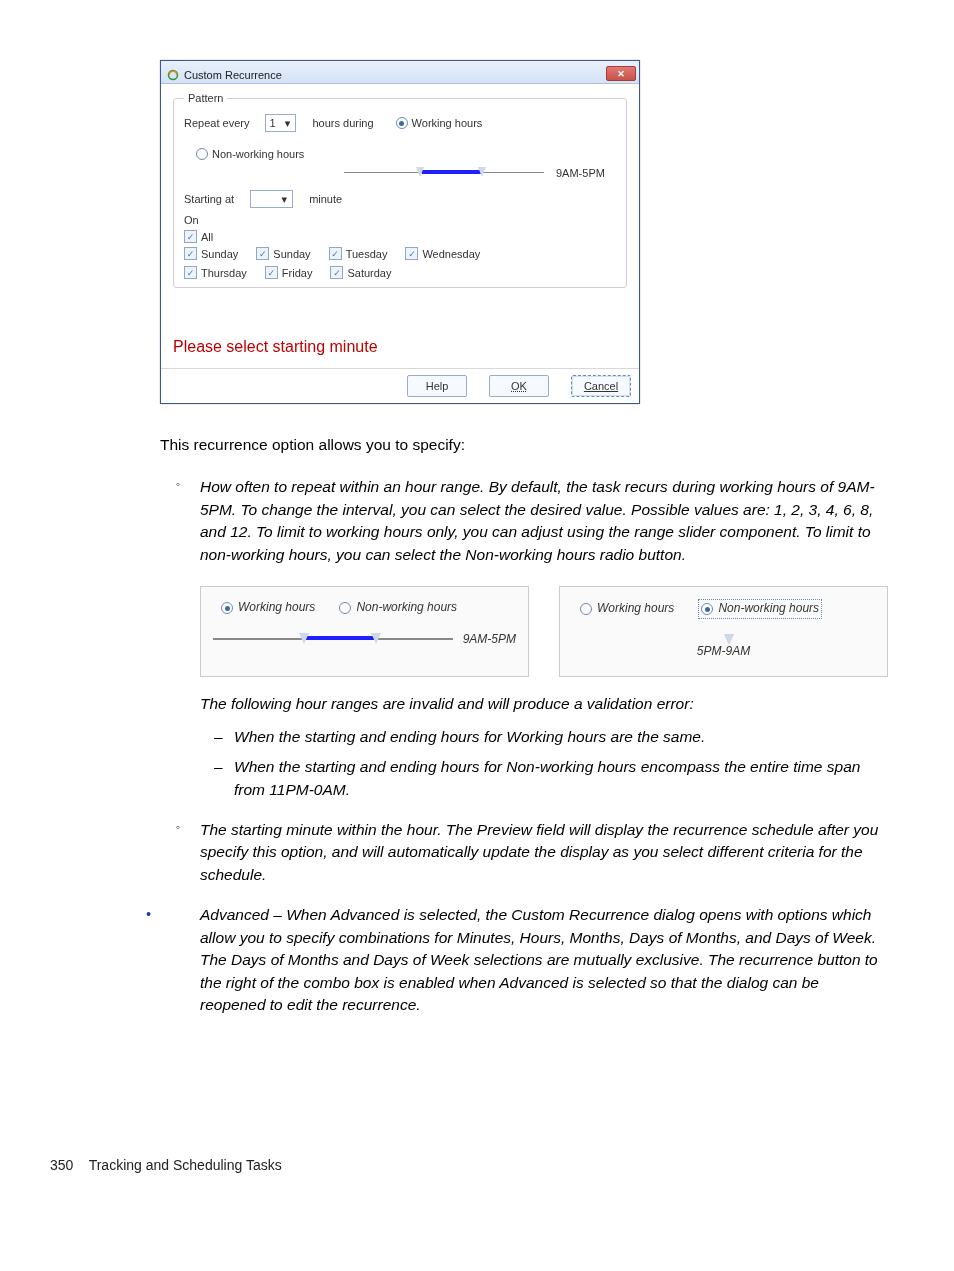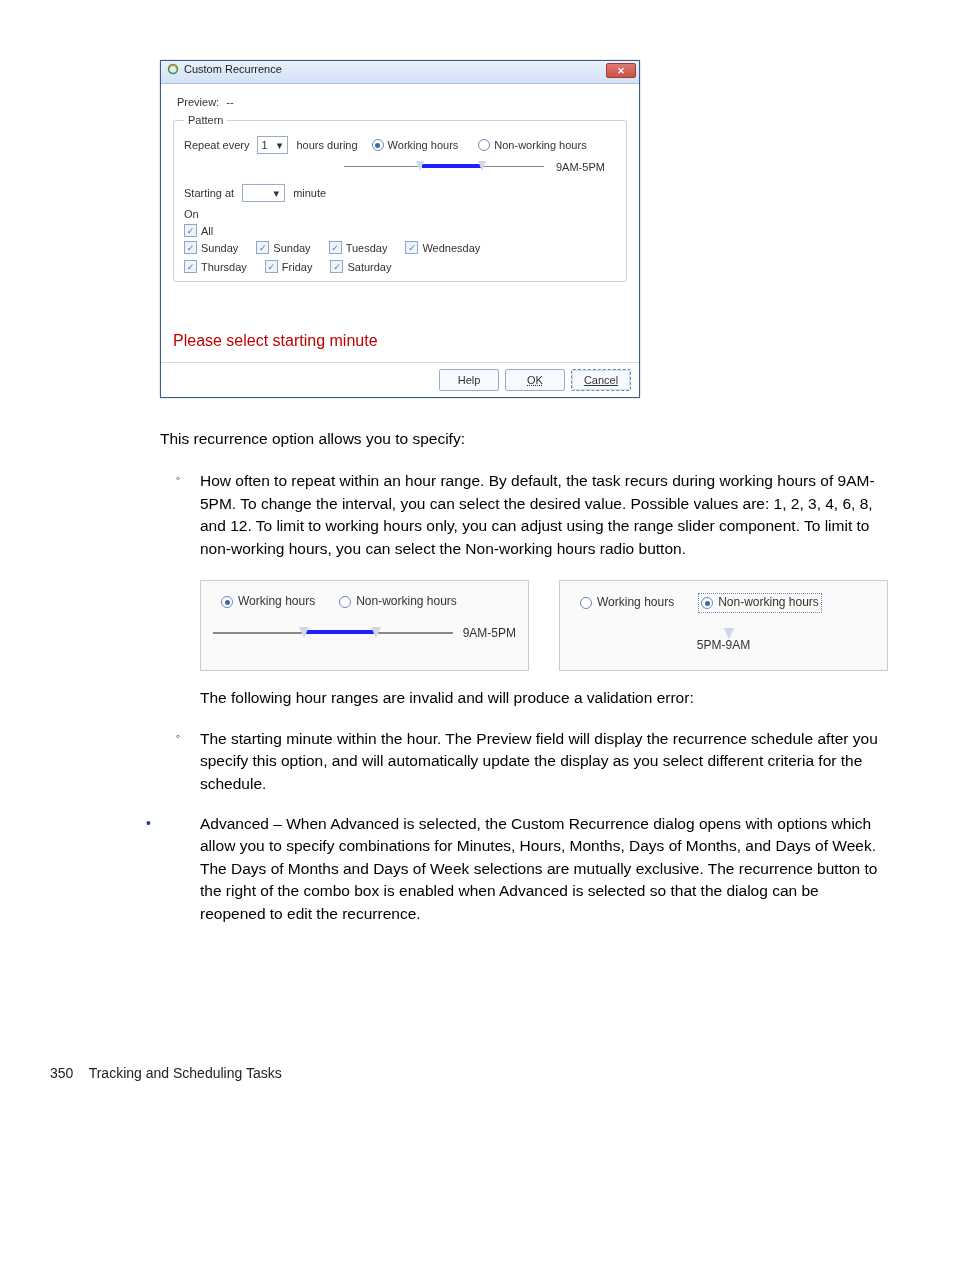--- a/index.html
+++ b/index.html
@@ -13,21 +13,21 @@
   }
   .dialog {
     width: 478px;
     margin-left: 110px;
     border: 1px solid #3a5a8a;
     background: #fff;
     box-shadow: 0 0 1px #888;
   }
   .titlebar {
     display: flex;
-    align-items: flex-start;
+    align-items: flex-end;
     justify-content: space-between;
     height: 18px;
     padding: 2px 3px 2px 6px;
     background: linear-gradient(#e9f1fb, #d3e2f6);
     border-bottom: 1px solid #b0c0d8;
     font-size: 11px;
     color: #1a1a1a;
   }
   .titlebar-left { display: flex; align-items: center; gap: 5px; }
   .app-icon svg { width: 12px; height: 12px; display:block; }
@@ -47,21 +47,21 @@
   .preview-row { margin: 4px 0 6px 4px; }
   fieldset.pattern {
     border: 1px solid #d0d0d0;
     border-radius: 3px;
     padding: 8px 10px 8px 10px;
     margin: 0 0 6px 0;
   }
   fieldset.pattern legend {
     font-size: 11px; color:#333; padding: 0 4px;
   }
-  .row { display:flex; align-items:center; flex-wrap:wrap; gap:8px; margin:2px 0; }
+  .row { display:flex; align-items:center; flex-wrap:wrap; gap:16px; margin:2px 0; }
   .sel {
     border:1px solid #9aaccc;
     background:#fff;
     font-size:11px;
     height:16px;
     display:inline-flex; align-items:center;
     padding:0 3px;
   }
   .sel .sel-btn {
     width:10px; height:12px;
@@ -92,39 +92,39 @@
     border-left:4px solid transparent;border-right:4px solid transparent;border-top:10px solid #cfd8e6;
   }
   .slider .thumb.left { transform: scaleX(-1); }
   .days-block { margin-top:4px; }
   .days-grid { display:flex; flex-wrap:wrap; gap:12px 18px; margin-top:4px;}
   .day-item { display:flex; align-items:center; gap:4px;}
   .error-line { color:#c00000; font-size:16px; margin:50px 0 6px 0;}
   .dlg-buttons {
     border-top:1px solid #d8d8d8;
     padding:6px 8px;
-    display:flex; justify-content:flex-end; gap:6px;
+    display:flex; justify-content:flex-end; gap:22px;
   }
   .wbtn {
     min-width:58px; height:20px;
     border:1px solid #9aaccc; background:#f6f9fe;
     font-size:11px; color:#333;
     display:flex; align-items:center; justify-content:center;
     border-radius:2px;
   }
   .wbtn.focus { border:1px dashed #6a89b8; box-shadow:0 0 0 1px #cfe0f2 inset;}
   .body-text {
     margin: 30px 0 20px 110px;
     font-size: 15.5px;
     line-height: 1.45;
     max-width: 740px;
     font-family: "Segoe UI", "Futura", Arial, sans-serif;
     font-weight: 300;
   }
-  ul.lvl1 { list-style:none; padding:0; margin:0 16px 0 110px; max-width: 760px; font-family:"Segoe UI","Futura",Arial,sans-serif; font-weight:300;}
+  ul.lvl1 { list-style:none; padding:0; margin:0 16px 0 110px; max-width: 760px; font-family:"Segoe UI","Futura",Arial,sans-serif; font-weight:300;font-style:italic;}
   ul.lvl1 > li {
     position:relative; padding-left:40px; margin-bottom:18px; font-size:15.5px; line-height:1.45;
   }
   ul.lvl1 > li::before {
     content:"◦"; position:absolute; left:16px; top:0; font-size:12px; color:#000;
   }
   ul.lvl1 > li.bullet-solid::before {
     content:"•"; font-size:14px; color:#1a3ea8;
   }
   ul.lvl2 { list-style:none; padding:0; margin:10px 0 0 0;}
@@ -170,24 +170,20 @@
             <path d="M3 8 A5 5 0 0 1 13 8" fill="none" stroke="#e08a2a" stroke-width="2"></path>
           </svg>
       </span>
       <span>Custom Recurrence</span>
     </div>
     <div class="close-btn">
       <span>✕</span>
     </div>
   </div>
   <div class="dlg-body">
-    <div class="preview-row">
-      <span>Preview:</span>
-      <span style="margin-left:4px;">--</span>
-    </div>
     <fieldset class="pattern">
       <legend>Pattern</legend>
       <div class="row">
         <span>Repeat every</span>
         <span class="sel">
           <span style="min-width:10px;">1</span>
           <span class="sel-btn">▾</span>
         </span>
         <span>hours during</span>
         <span style="display:inline-flex;align-items:center;gap:4px;margin-left:6px;">
@@ -319,20 +315,24 @@
             <div class="range" style="left:68%;right:0;width:32%;"></div>
             <div class="thumb" style="position:absolute;top:1px;left:36%;width:0;height:0;border-left:5px solid transparent;border-right:5px solid transparent;border-top:11px solid #cfd8e6;"></div>
             <div class="thumb left" style="position:absolute;top:1px;left:66%;width:0;height:0;border-left:5px solid transparent;border-right:5px solid transparent;border-top:11px solid #cfd8e6;transform:scaleX(-1);"></div>
           </div>
           <span>5PM-9AM</span>
         </div>
       </div>
     </div>
 
     <div style="margin-top:6px;">The following hour ranges are invalid and will produce a validation error:</div>
+    <ul class="lvl2">
+      <li>When the starting and ending hours for Working hours are the same.</li>
+      <li>When the starting and ending hours for Non-working hours encompass the entire time span from 11PM-0AM.</li>
+    </ul>
   </li>
 
   <li>
     <span>The starting minute within the hour. The </span><b>Preview</b><span> field will display the recurrence schedule after you specify this option, and will automatically update the display as you select different criteria for the schedule.</span>
   </li>
 
 
   <li class="bullet-solid" style="margin-left:-30px;padding-left:70px;">
     <b>Advanced</b><span> – When Advanced is selected, the Custom Recurrence dialog opens with options which allow you to specify combinations for Minutes, Hours, Months, Days of Months, and Days of Week. The Days of Months and Days of Week selections are mutually exclusive. The recurrence button to the right of the combo box is enabled when Advanced is selected so that the dialog can be reopened to edit the recurrence.</span>
   </li>

